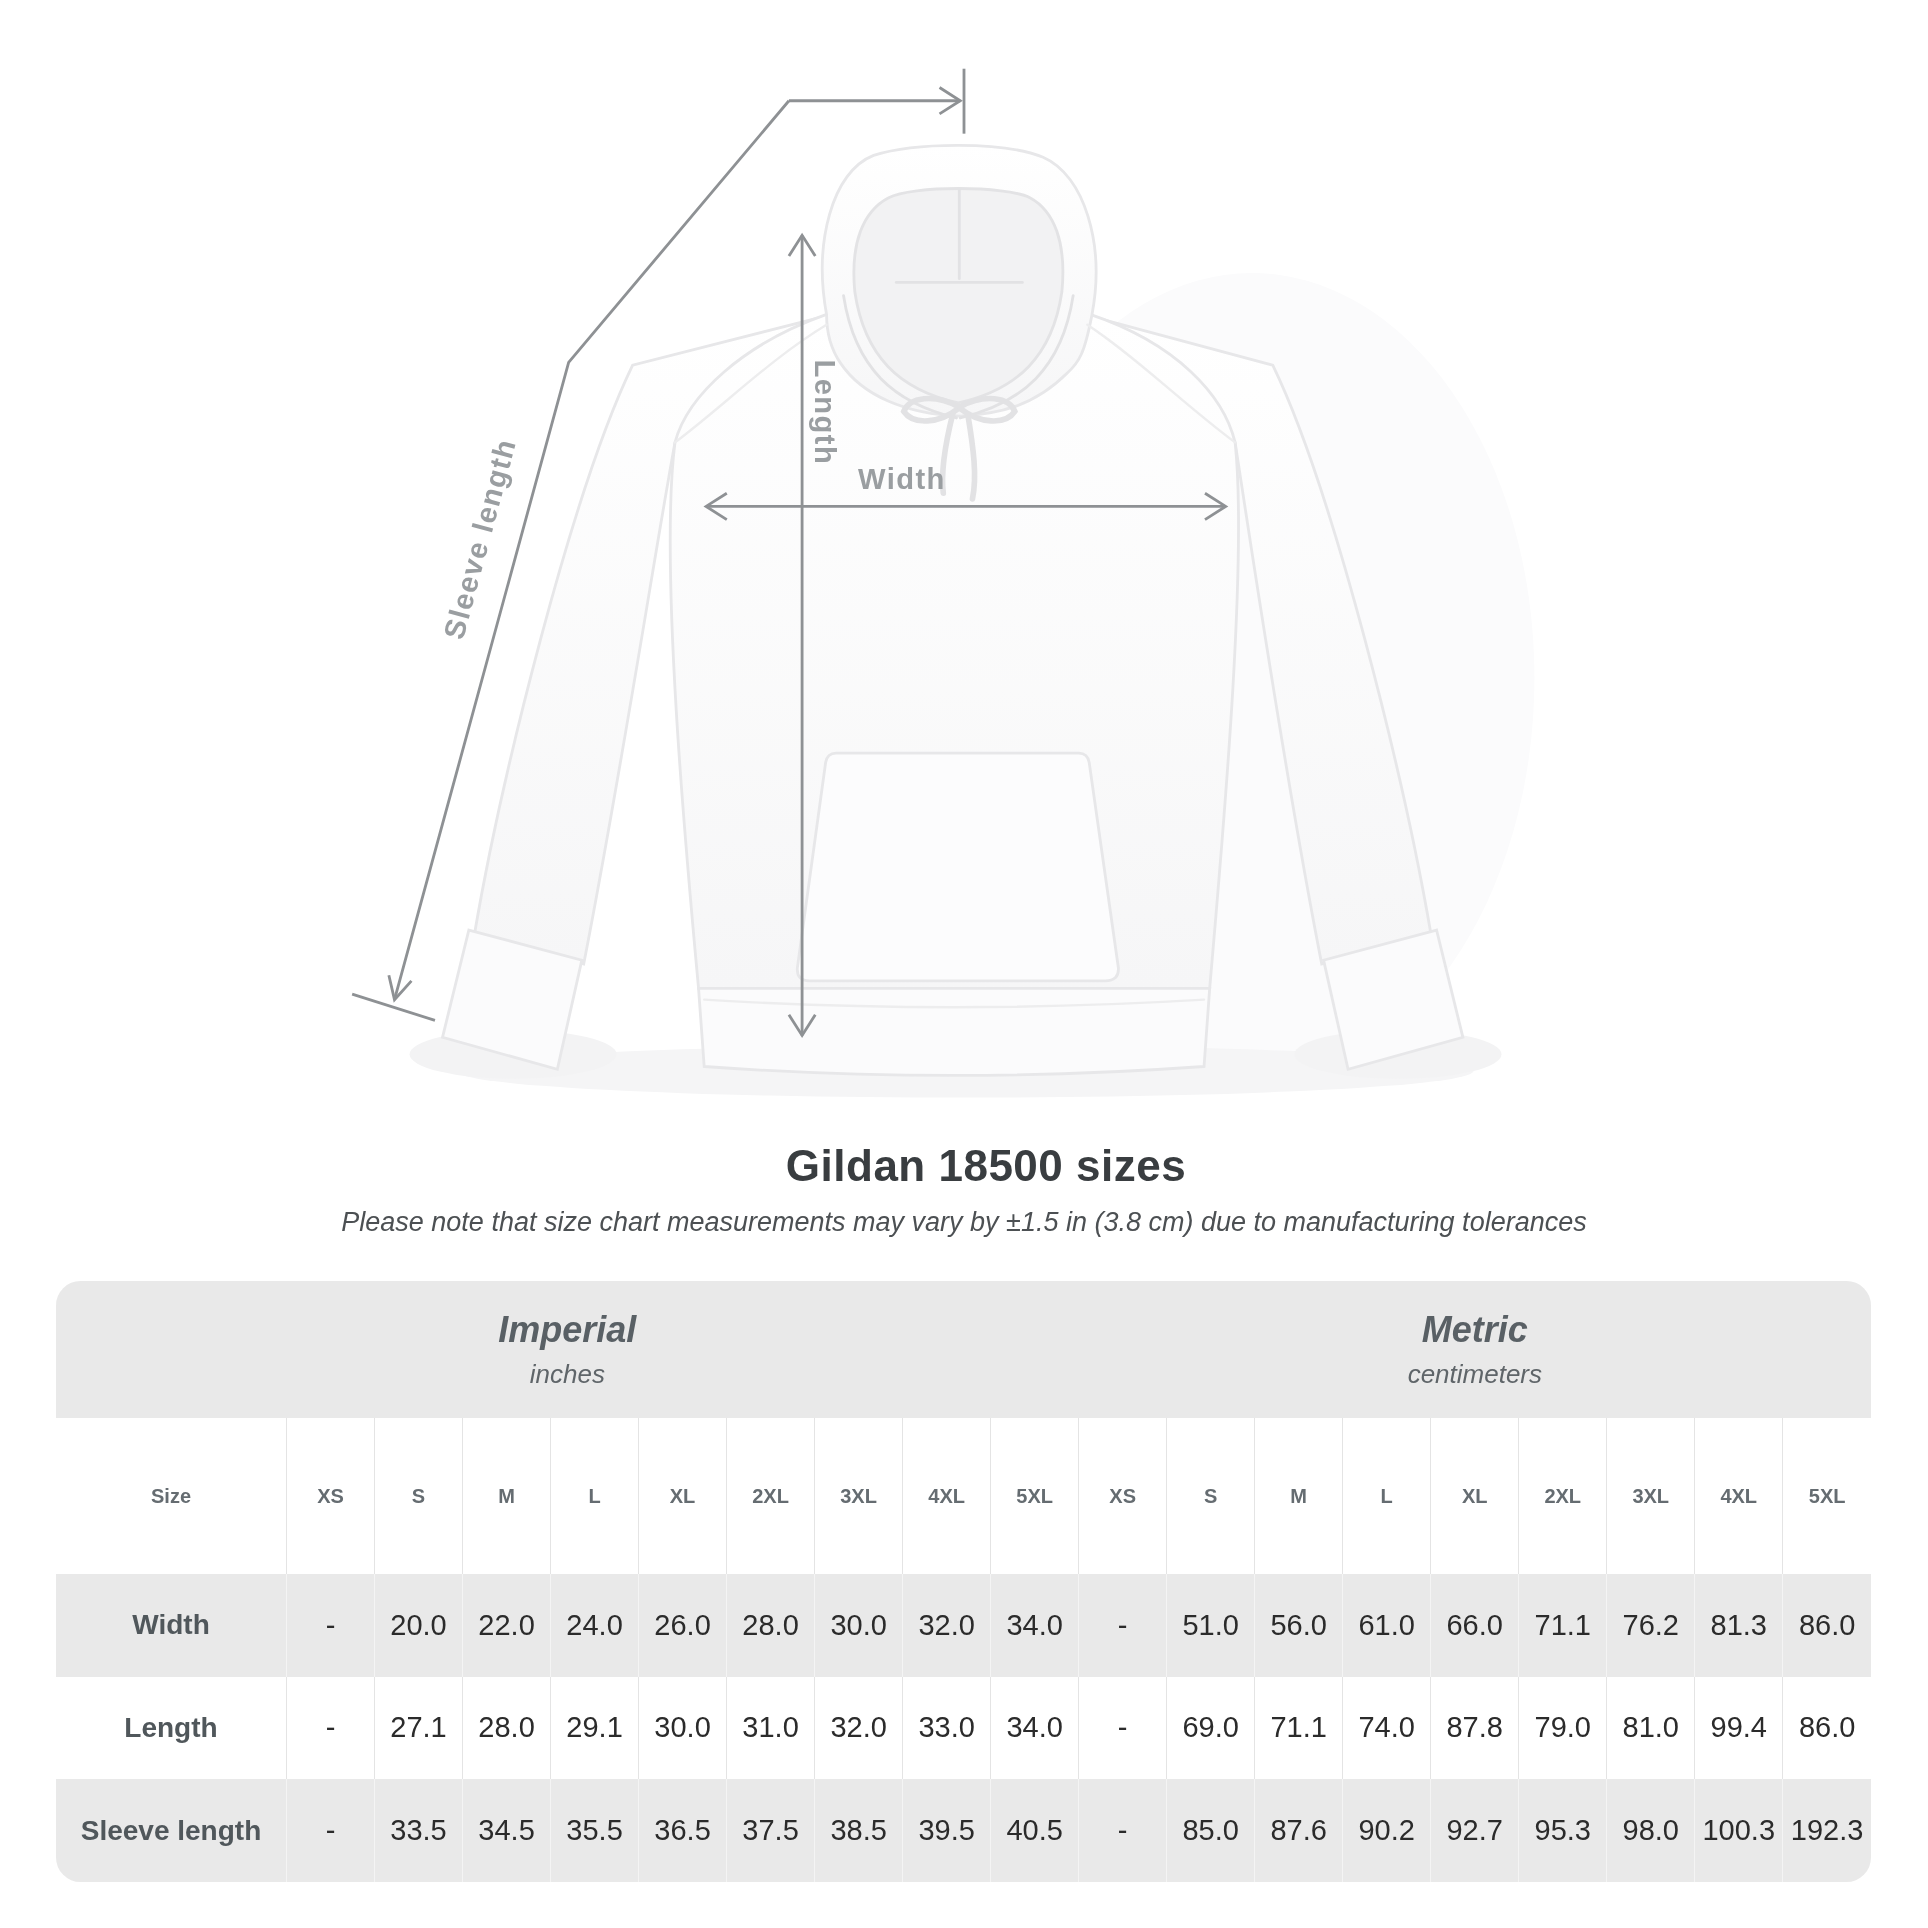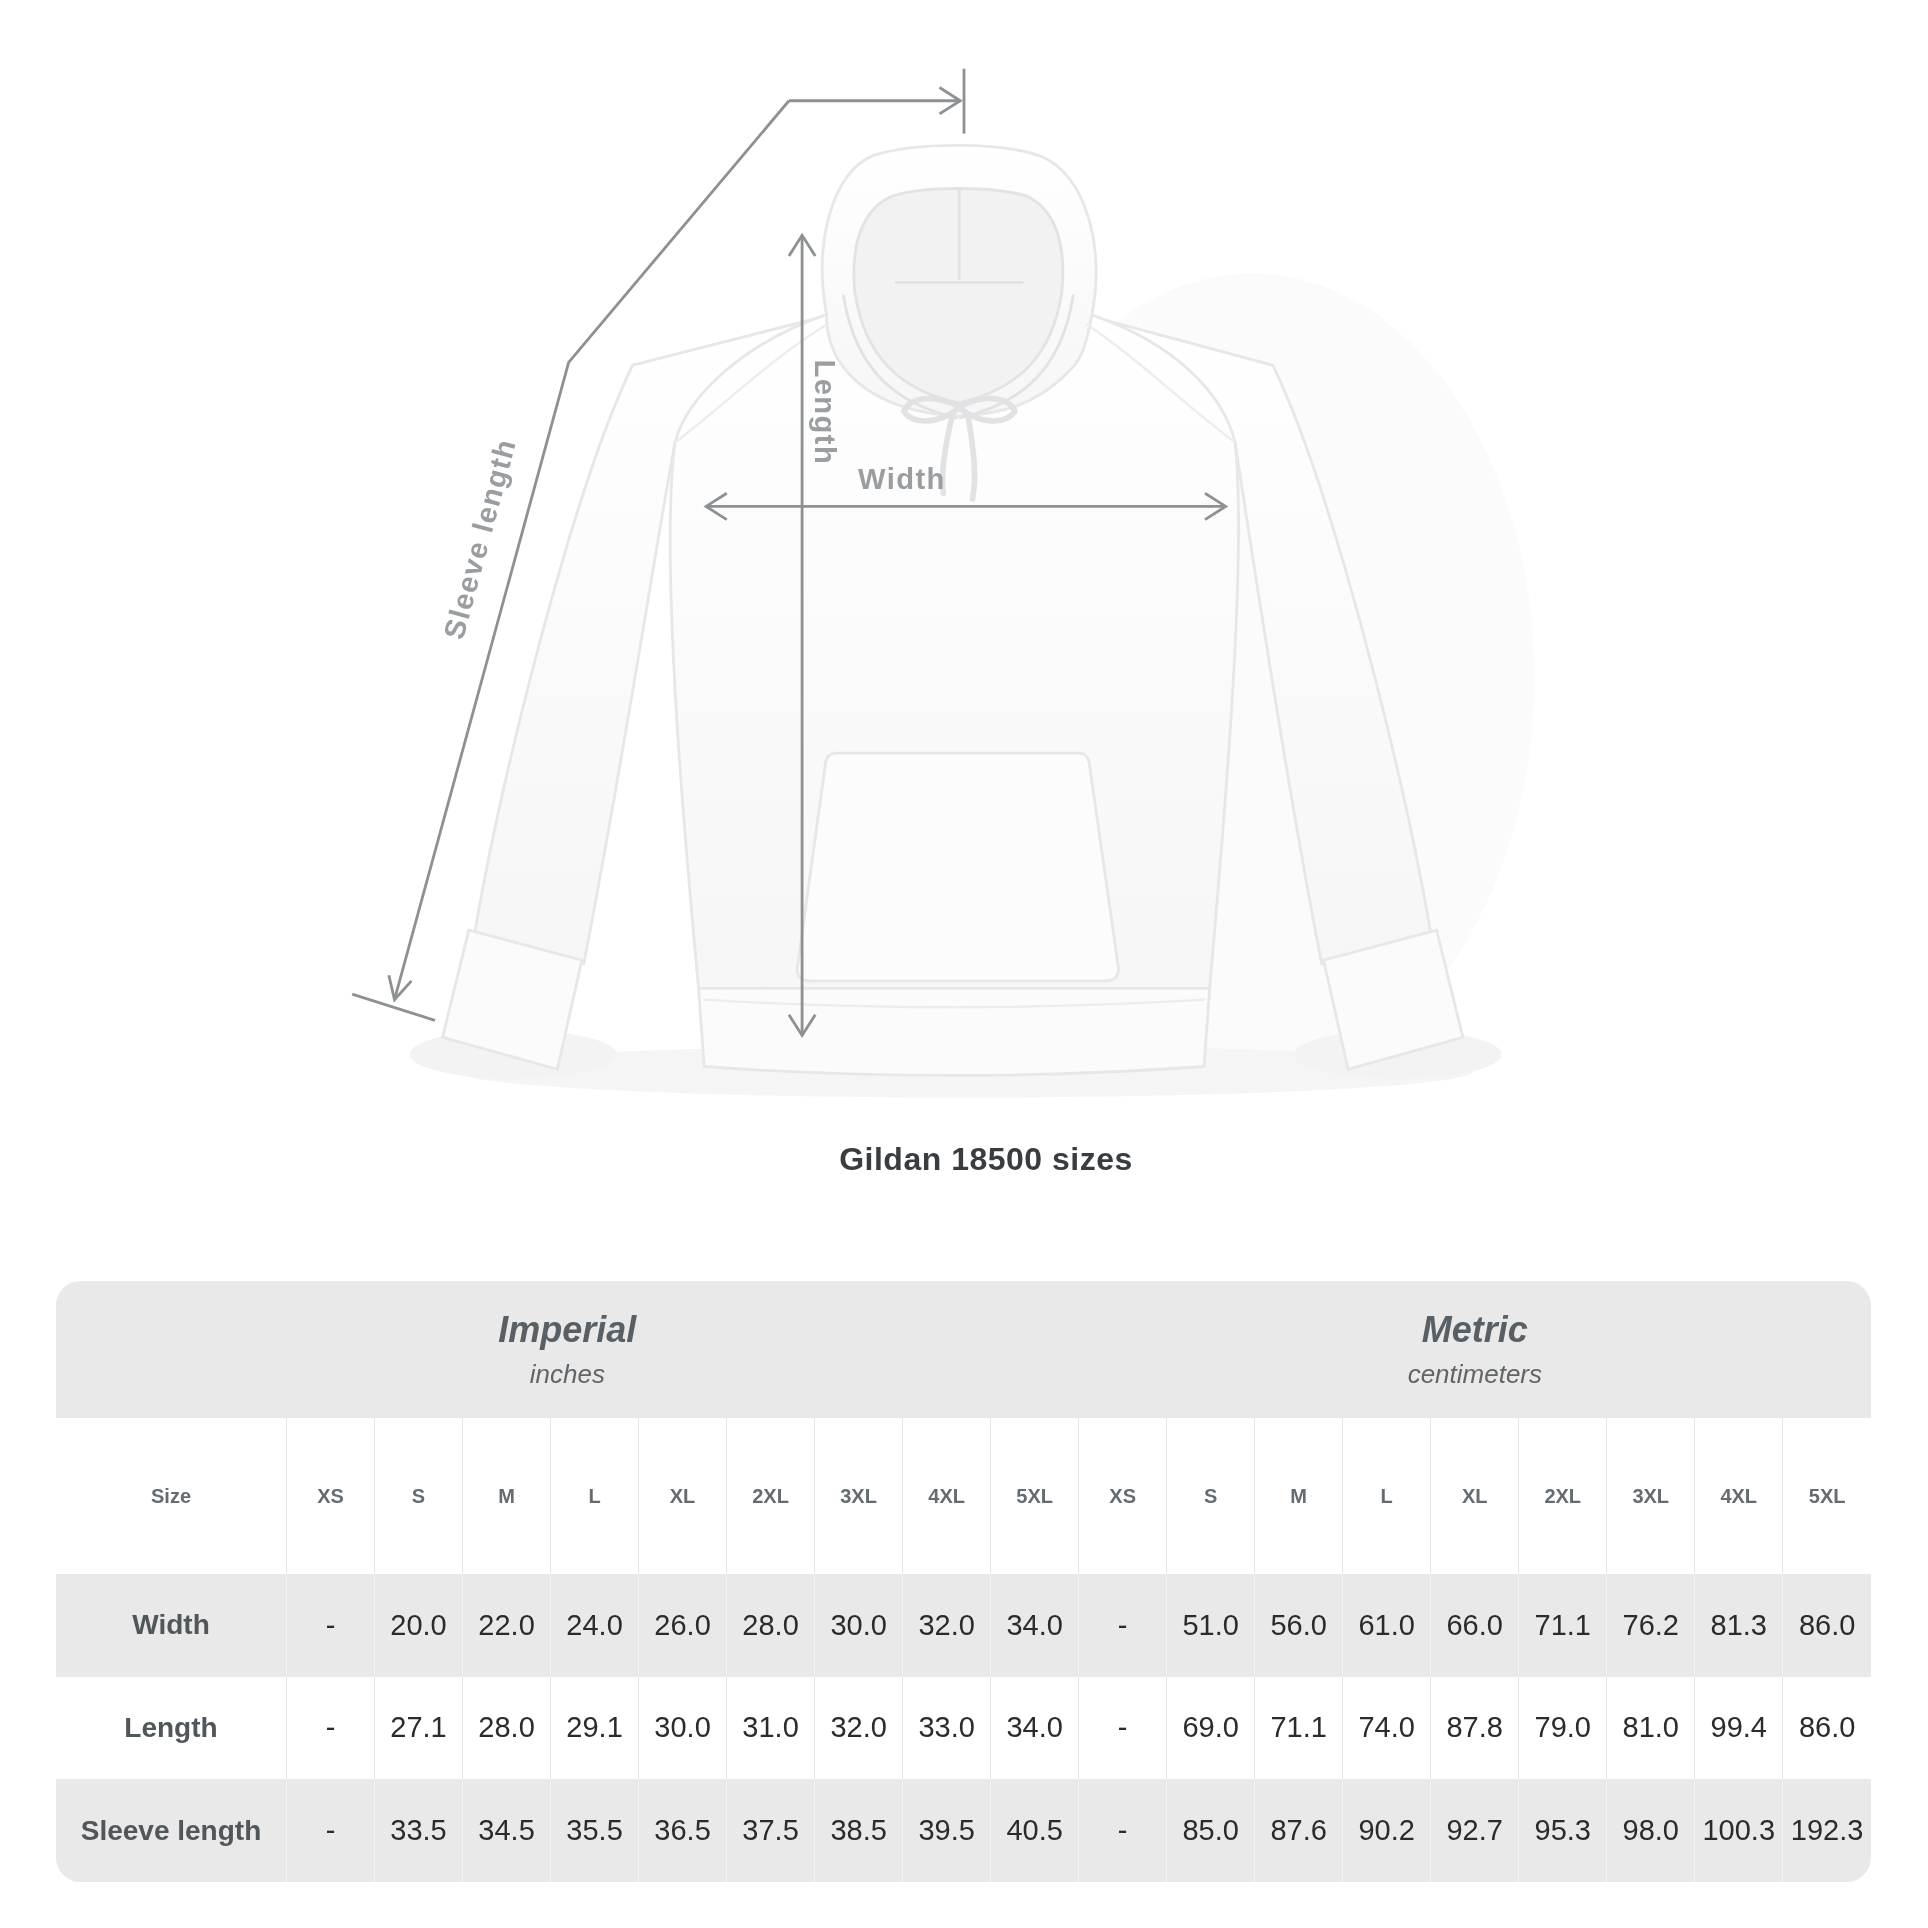--- a/index.html
+++ b/index.html
@@ -5,21 +5,21 @@
   html,body{margin:0;padding:0;background:#ffffff;}
   .page{
     position:relative;width:1928px;height:1928px;background:#ffffff;overflow:hidden;
     font-family:"Liberation Sans","DejaVu Sans",sans-serif;
   }
   
   .diagram{position:absolute;top:0;left:0;width:1928px;height:1139px;}
   .diagram svg{display:block;}
   
   .title-block{position:absolute;top:1141px;left:0;width:1928px;text-align:center;}
-  .main-title{font-size:32px;font-weight:bold;color:#393d40;letter-spacing:0.5px;margin-left:44px;}
+  .main-title{font-size:44px;font-weight:bold;color:#393d40;letter-spacing:0.5px;margin-left:44px;}
   .sub-title{margin-top:16px;font-size:27px;font-style:italic;color:#4c5053;}
   
   .table-wrap{
     position:absolute;top:1281px;left:56px;width:1815px;height:601px;
     border-radius:24.5px;overflow:hidden;background:#ffffff;
   }
   table.size-table{width:100%;height:100%;border-collapse:collapse;table-layout:fixed;}
   .size-table th,.size-table td{
     text-align:center;vertical-align:middle;padding:0;font-weight:normal;
   }
@@ -121,20 +121,21 @@
           <text x="958" y="520" text-anchor="middle">Width</text>
           <text transform="translate(866 438) rotate(90)" text-anchor="middle">Length</text>
           <text transform="translate(520 575) rotate(-75)" text-anchor="middle">Sleeve length</text>
         </g>
       </g>
     </svg>
   </div>
 
   <div class="title-block">
     <div class="main-title">Gildan 18500 sizes</div>
+    <div class="sub-title">Please note that size chart measurements may vary by ±1.5 in (3.8 cm) due to manufacturing tolerances</div>
   </div>
 
   <div class="table-wrap">
     <table class="size-table">
       <colgroup>
         <col style="width:12.7%">
       </colgroup>
       <tbody>
         <tr class="unit-row">
           <th colspan="10">

